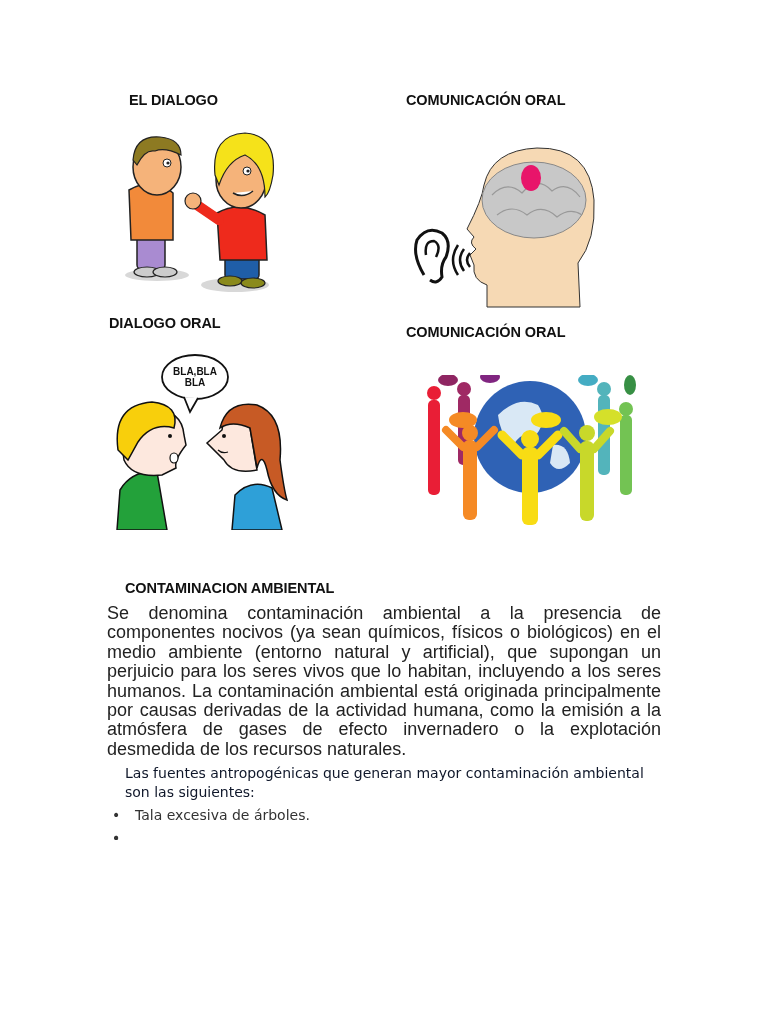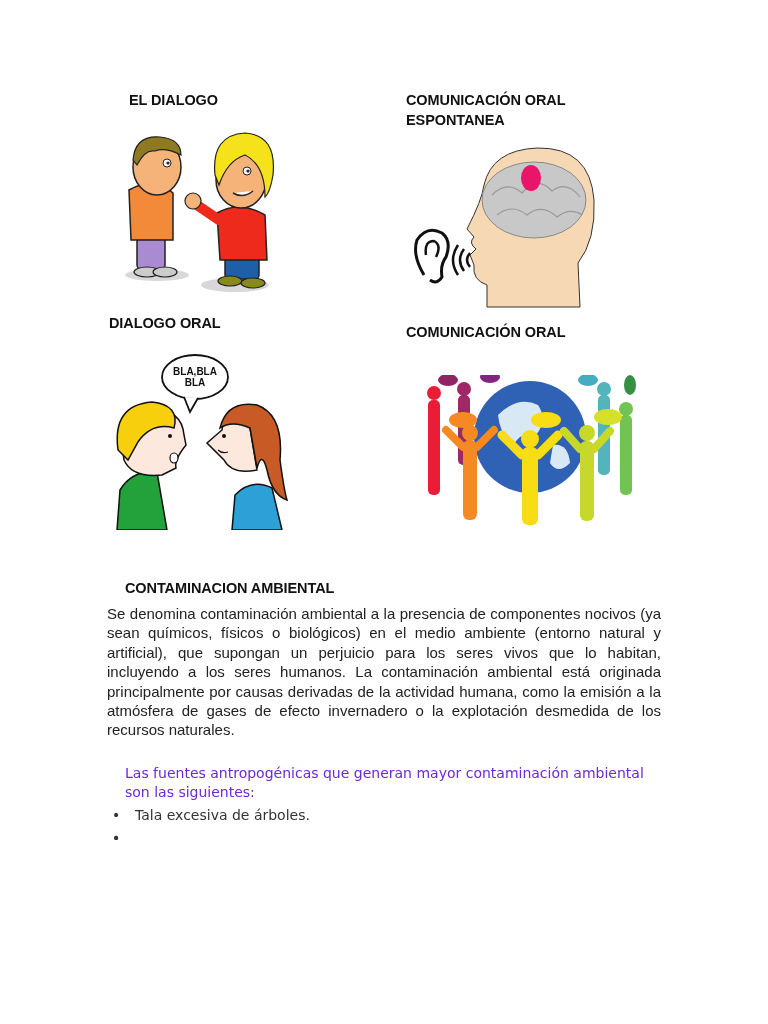--- a/index.html
+++ b/index.html
@@ -1,32 +1,31 @@
 <!DOCTYPE html>
 <html><head>
 <meta charset="utf-8">
 <style>
   html, body { margin:0; padding:0; background:#ffffff; }
   body { width:768px; height:1024px; position:relative; overflow:hidden; font-family:"Liberation Sans", sans-serif; color:#111; }
   .h { position:absolute; font-weight:bold; font-size:14.5px; line-height:20px; color:#111; letter-spacing:-0.1px; }
   .illus { position:absolute; }
-  .para { position:absolute; left:107px; top:604px; width:554px; font-size:15px; line-height:19.4px; text-align:justify; color:#222; }
-  .list-intro { position:absolute; left:125px; top:764px; width:540px; font-family:"DejaVu Sans", sans-serif; font-size:14px; line-height:19px; color:#6d28d9; }
+  .para { position:absolute; left:107px; top:604px; width:554px; font-size:18px; line-height:19.4px; text-align:justify; color:#222; }
+  .list-intro { position:absolute; left:125px; top:764px; width:540px; font-family:"DejaVu Sans", sans-serif; font-size:14px; line-height:19px; color:#0f172a; }
   .bullets { position:absolute; left:107px; top:806px; width:560px; margin:0; padding:0; list-style:none; font-family:"DejaVu Sans", sans-serif; font-size:14px; line-height:19px; color:#333; }
   .bullets li { position:relative; padding-left:28px; margin-bottom:4px; }
   .bullets li .dot { position:absolute; left:5px; top:0; }
 </style>
 </head>
 <body>
 
 <div class="h" style="left:107px; top:90px;margin-left:22px;">EL DIALOGO</div>
 
 <div class="h" style="left:406px; top:90px;">
   <div>COMUNICACIÓN ORAL</div>
-  <div>ESPONTANEA</div>
 </div>
 
 <div class="h" style="left:109px; top:313px;">DIALOGO ORAL</div>
 
 <div class="h" style="left:406px; top:322px;">
   <div>COMUNICACIÓN ORAL</div>
 </div>
 
 <svg class="illus" style="left:115px; top:125px;" width="170" height="175" viewBox="0 0 170 175">
   <ellipse cx="42" cy="150" rx="32" ry="6" fill="#d8d8d8"></ellipse>

